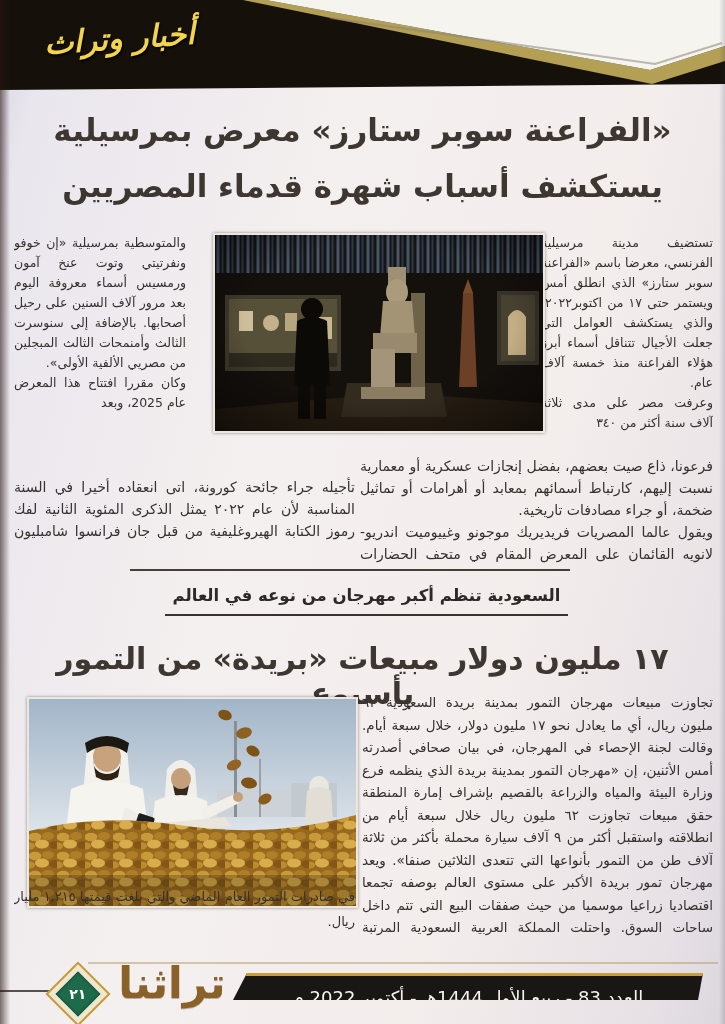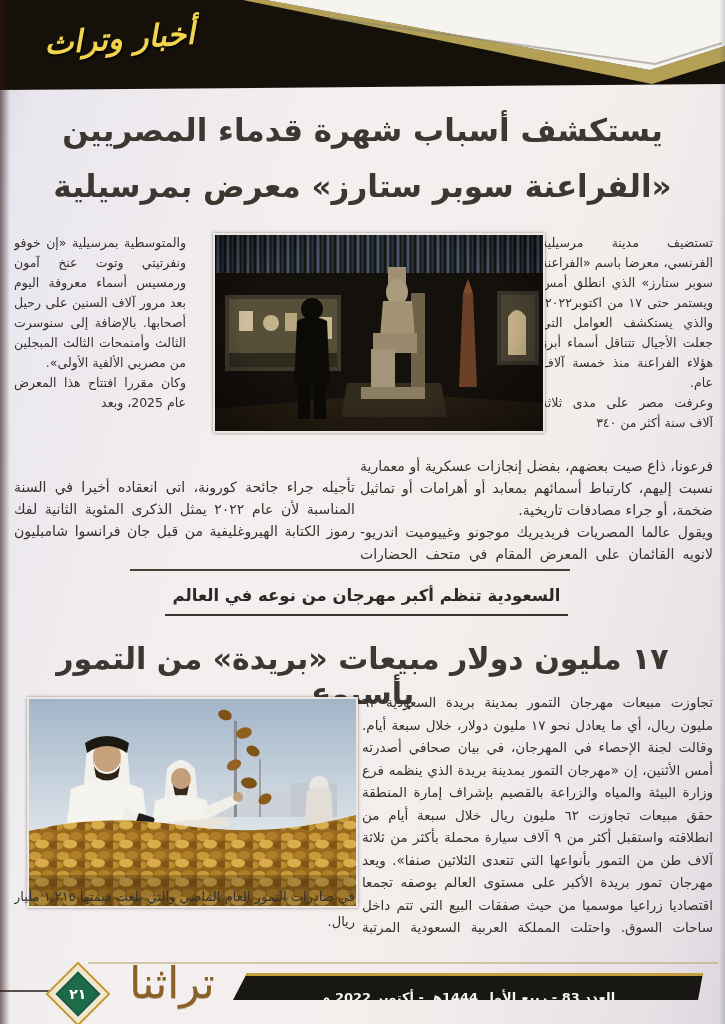--- a/index.html
+++ b/index.html
@@ -59,23 +59,23 @@
   .art2-cont { position:absolute; top:884px; left:14px; width:341px; height:54px; overflow:hidden;
     font-size:13px; line-height:25px; }
 
   
   .tan-rule { position:absolute; top:962px; left:88px; width:630px; height:2px; background:#b49a66; opacity:.5; }
   .footer-rule-left { position:absolute; top:990px; left:0; width:52px; height:2px; background:#57504c; }
   .issue-bar { position:absolute; top:973px; left:233px; width:470px; height:27px; background:#191714;
     clip-path:polygon(14px 0, 100% 0, calc(100% - 5px) 100%, 0 100%);
     display:flex; align-items:center; justify-content:center; }
   .issue-bar::before { content:""; position:absolute; top:0; left:0; right:0; height:2.5px; background:#c59f3e; }
-  .issue-text { color:#f5f3ef; font-size:13px; font-weight:bold; direction:rtl;margin-top:22px; }
+  .issue-text { color:#f5f3ef; font-size:18px; font-weight:normal; direction:rtl;margin-top:22px; }
   .logo-name { position:absolute; top:960px; left:108px; width:128px; text-align:center;
-    font-size:43px; font-weight:normal; color:#8a6128; direction:rtl; line-height:1.1;
+    font-size:43px; font-weight:bold; color:#8a6128; direction:rtl; line-height:1.1;
     text-shadow:0 1px 0 rgba(90,60,20,.35); }
   .diamond { position:absolute; top:967px; left:51px; width:54px; height:54px; }
   .diamond-outer { position:absolute; inset:4px; transform:rotate(45deg); background:#efe7d0; border:2.5px solid #c39a36; }
   .diamond-inner { position:absolute; inset:11px; transform:rotate(45deg); background:#1e6b4c;
     display:flex; align-items:center; justify-content:center; box-shadow:inset 0 0 4px rgba(0,0,0,.4); }
   .diamond-inner span { transform:rotate(-45deg); color:#ffffff; font-weight:bold; font-size:14px; }
 </style>
 </head>
 <body>
 
@@ -85,22 +85,22 @@
     <svg width="725" height="92" viewBox="0 0 725 92">
       <polygon points="0,0 725,0 725,84 0,90" fill="#15110a"></polygon>
       <polygon points="243,0 652,84 725,61 725,46 650,70 266,0" fill="#b3a055"></polygon>
       <polygon points="266,0 725,0 725,46 650,70" fill="#f6f4ef"></polygon>
       <polyline points="330,18 655,64 722,43" fill="none" stroke="#8a8478" stroke-width="2" opacity="0.55"></polyline>
     </svg>
     <div class="banner-title">أخبار وتراث</div>
   </div>
 
   <div class="headline1">
+    <span>«الفراعنة سوبر ستارز» معرض بمرسيلية</span>
     <span>يستكشف أسباب شهرة قدماء المصريين</span>
-    <span>«الفراعنة سوبر ستارز» معرض بمرسيلية</span>
   </div>
 
   <div class="art1-col-right bodytext">تستضيف مدينة مرسيلية الفرنسي، معرضا باسم «الفراعنة سوبر ستارز» الذي انطلق أمس ويستمر حتى ١٧ من اكتوبر٢٠٢٢، والذي يستكشف العوامل التي جعلت الأجيال تتناقل أسماء أبرز هؤلاء الفراعنة منذ خمسة آلاف عام.
 وعرفت مصر على مدى ثلاثة آلاف سنة أكثر من ٣٤٠</div>
   <div class="art1-col-left bodytext">والمتوسطية بمرسيلية «إن خوفو ونفرتيتي وتوت عنخ آمون ورمسيس أسماء معروفة اليوم بعد مرور آلاف السنين على رحيل أصحابها. بالإضافة إلى سنوسرت الثالث وأمنمحات الثالث المبجلين من مصريي الألفية الأولى».
 وكان مقررا افتتاح هذا المعرض عام 2025، وبعد</div>
 
   <div class="art1-photo photo-frame">
     <svg viewBox="0 0 328 196" width="328" height="196" role="img" aria-label="قاعة معرض مظلمة تضم تمثالا فرعونيا جالسا ومسلة وخزائن عرض مضاءة وزائر يتأمل القطع الأثرية">
       <defs>

